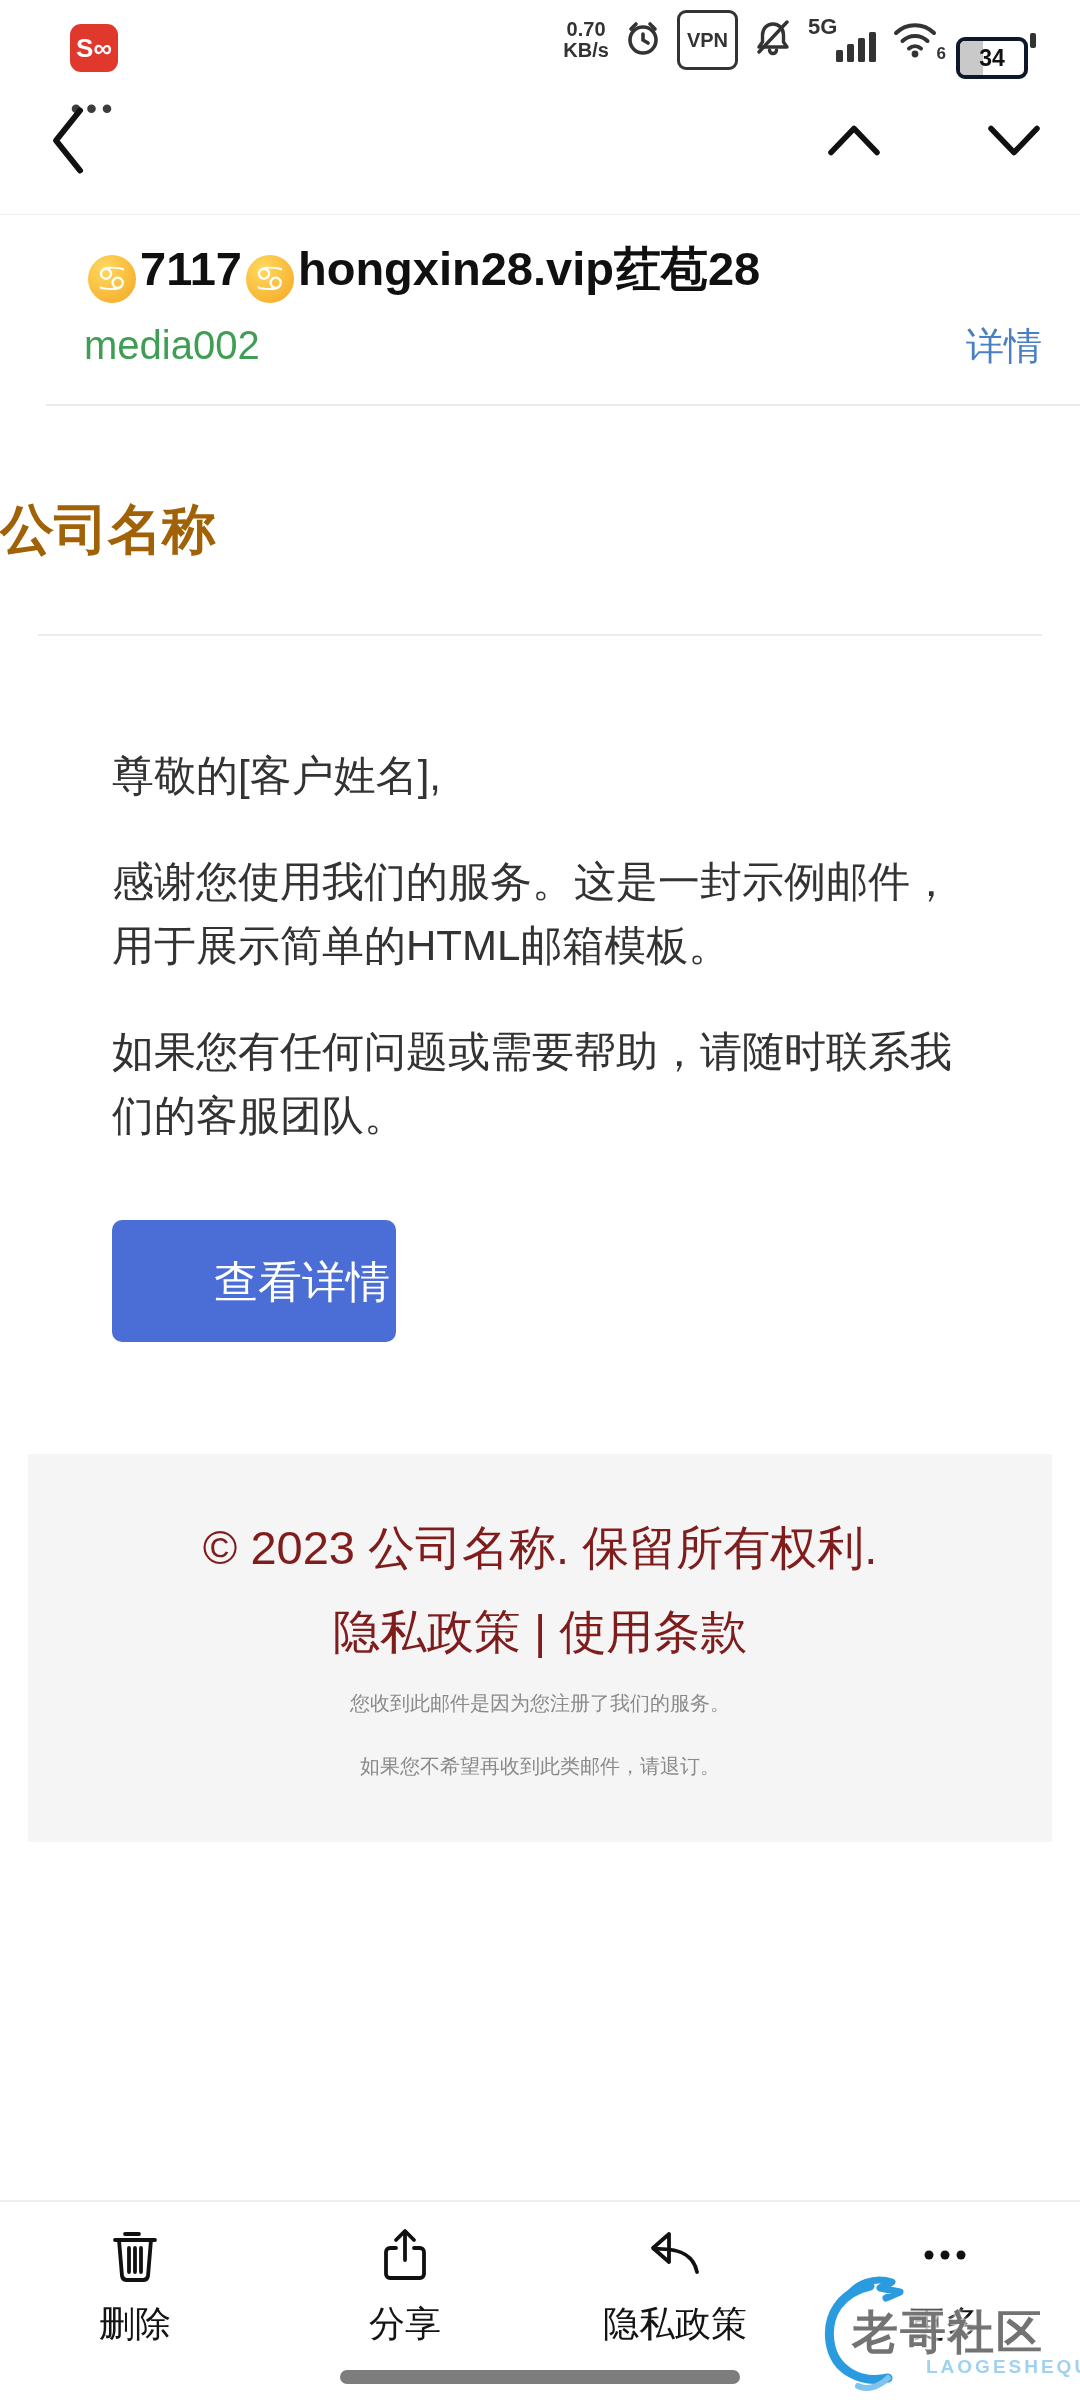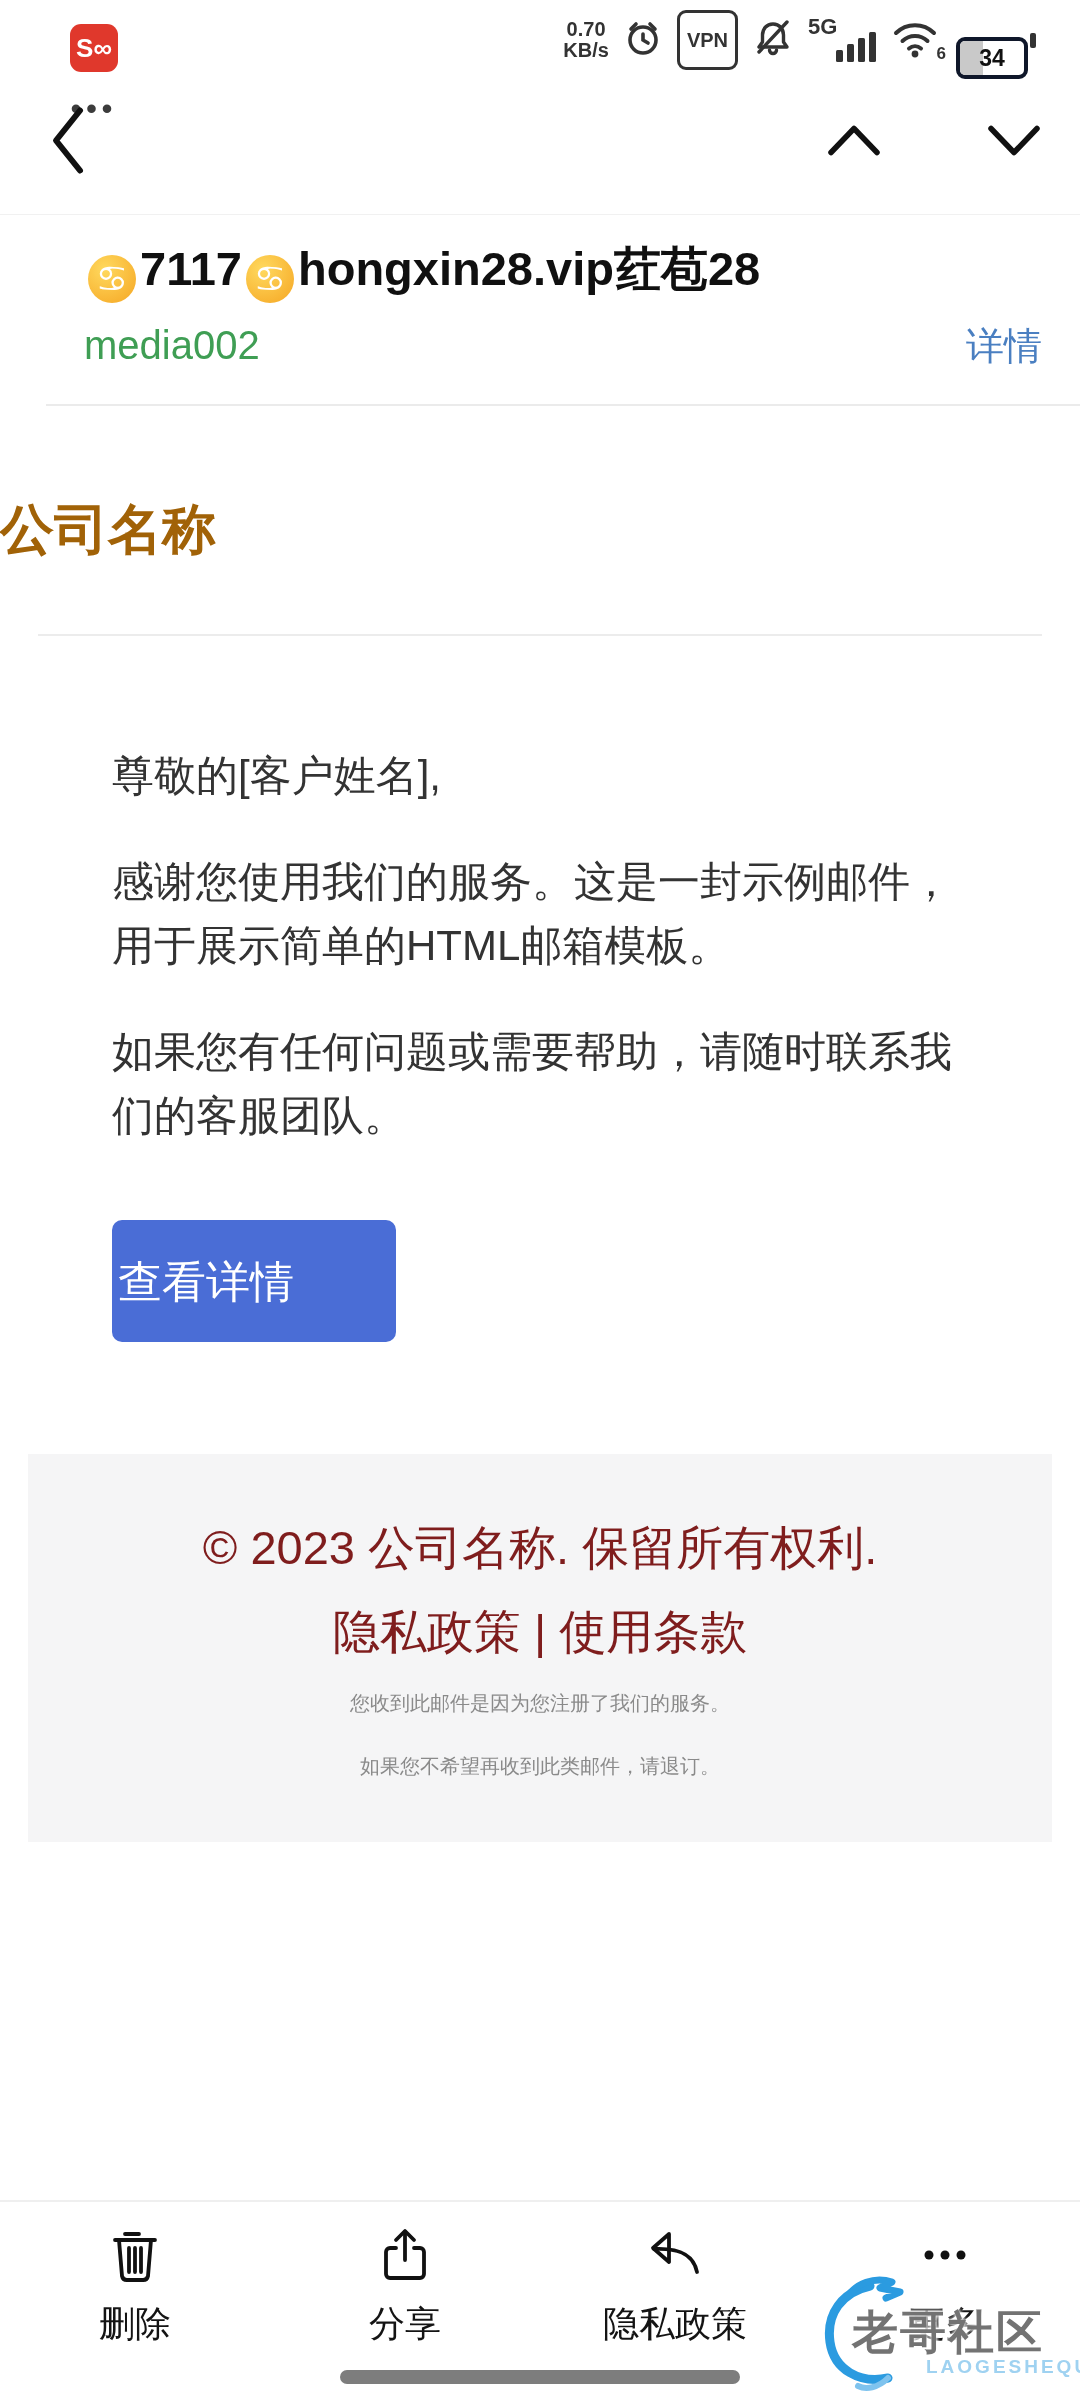--- a/index.html
+++ b/index.html
@@ -74,21 +74,21 @@
   .email-title{
     text-align:left;font-size:54px;font-weight:600;color:#a16207;
     margin:96px 0 0;line-height:62px;
   }
   .email-hr{border:none;border-top:2px solid #ececec;margin:74px 38px 0;}
   .email-p{font-size:42px;color:#333;line-height:64px;margin:42px 112px 0;}
   .email-p.greeting{margin-top:108px;}
   .cta-button{
     display:block;width:284px;height:122px;margin:72px 0 0 112px;
     background:#4a6dd6;border:none;border-radius:10px;
-    color:#fff;font-size:44px;text-align:left;line-height:122px;cursor:pointer;
+    color:#fff;font-size:44px;text-align:right;line-height:122px;cursor:pointer;
     font-family:inherit;
   }
   .email-footer{
     margin:112px 28px 0;background:#f5f5f6;
     padding:64px 40px 36px;text-align:center;box-sizing:border-box;
   }
   .ef-line{font-size:47px;color:#7f1d1d;margin:8px;line-height:44px;}
   .ef-links{margin-top:40px;}
   .ef-note{font-size:20px;color:#8a8a8a;line-height:46px;margin:17px;}
   .ef-note.first{margin-top:26px;}

